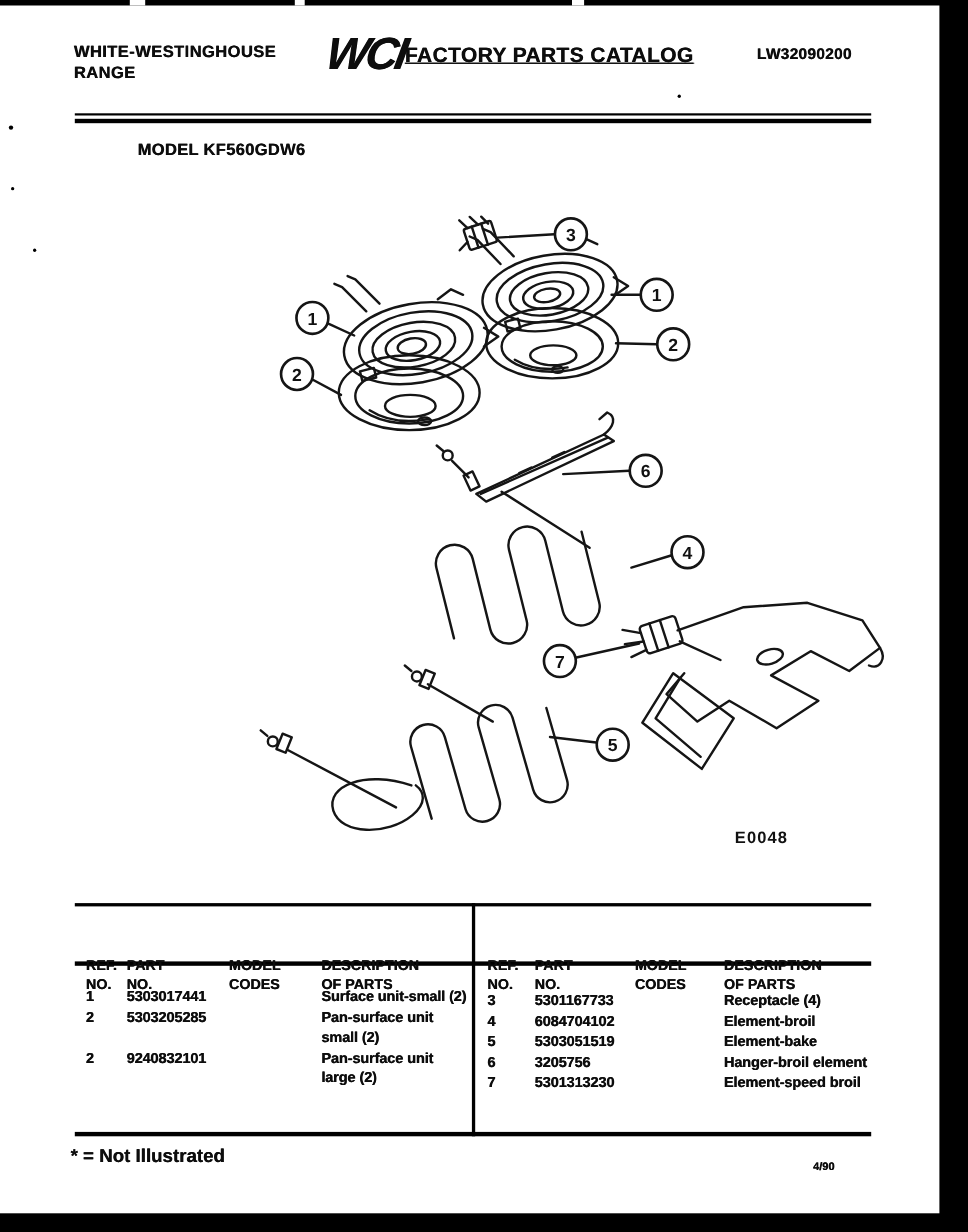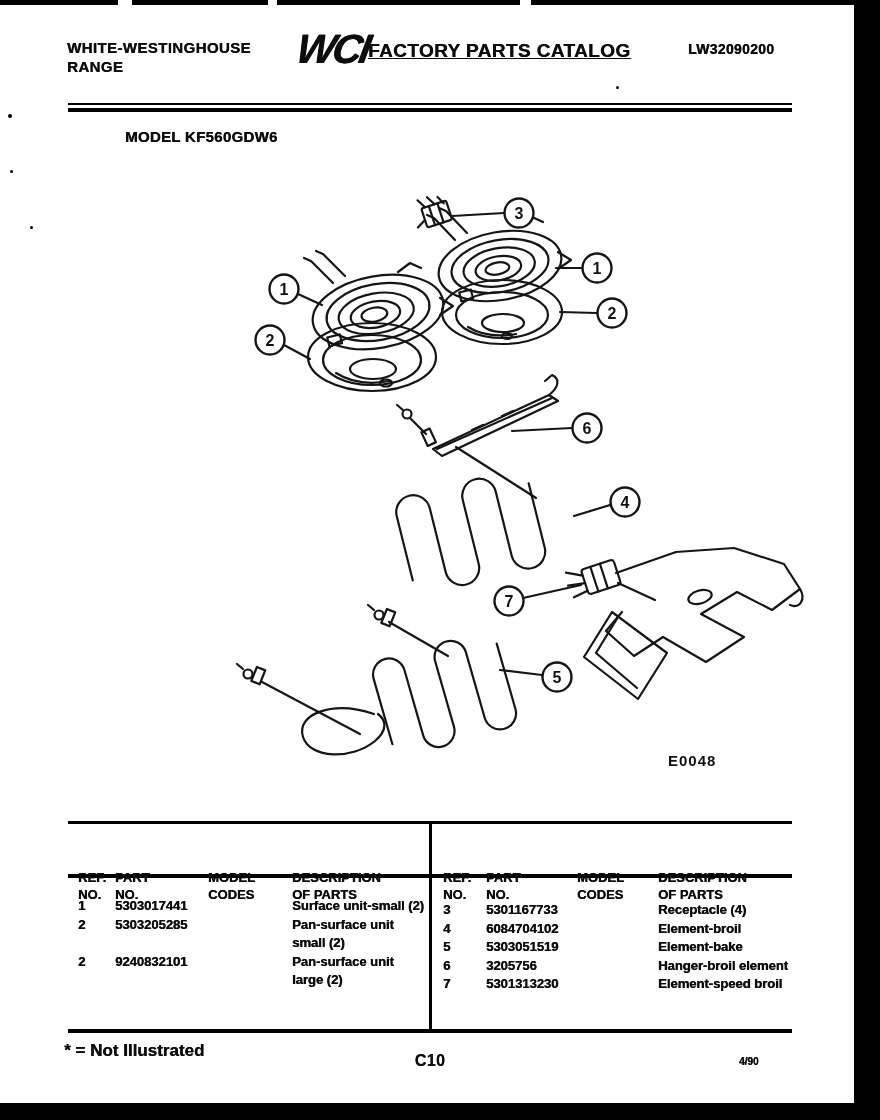--- a/index.html
+++ b/index.html
@@ -291,16 +291,15 @@
     </div>
     <div class="trow">
       <span class="c-ref">7</span>
       <span class="c-part">5301313230</span>
       <span class="c-model"></span>
       <span class="c-desc">Element-speed broil</span>
     </div>
   </div>
 
   <div class="abs note ink">* = Not Illustrated</div>
-  <div class="abs page-code ink">C10</div>
   <div class="abs date-code ink">4/90</div>
 
 </div>
 
 </body></html>

